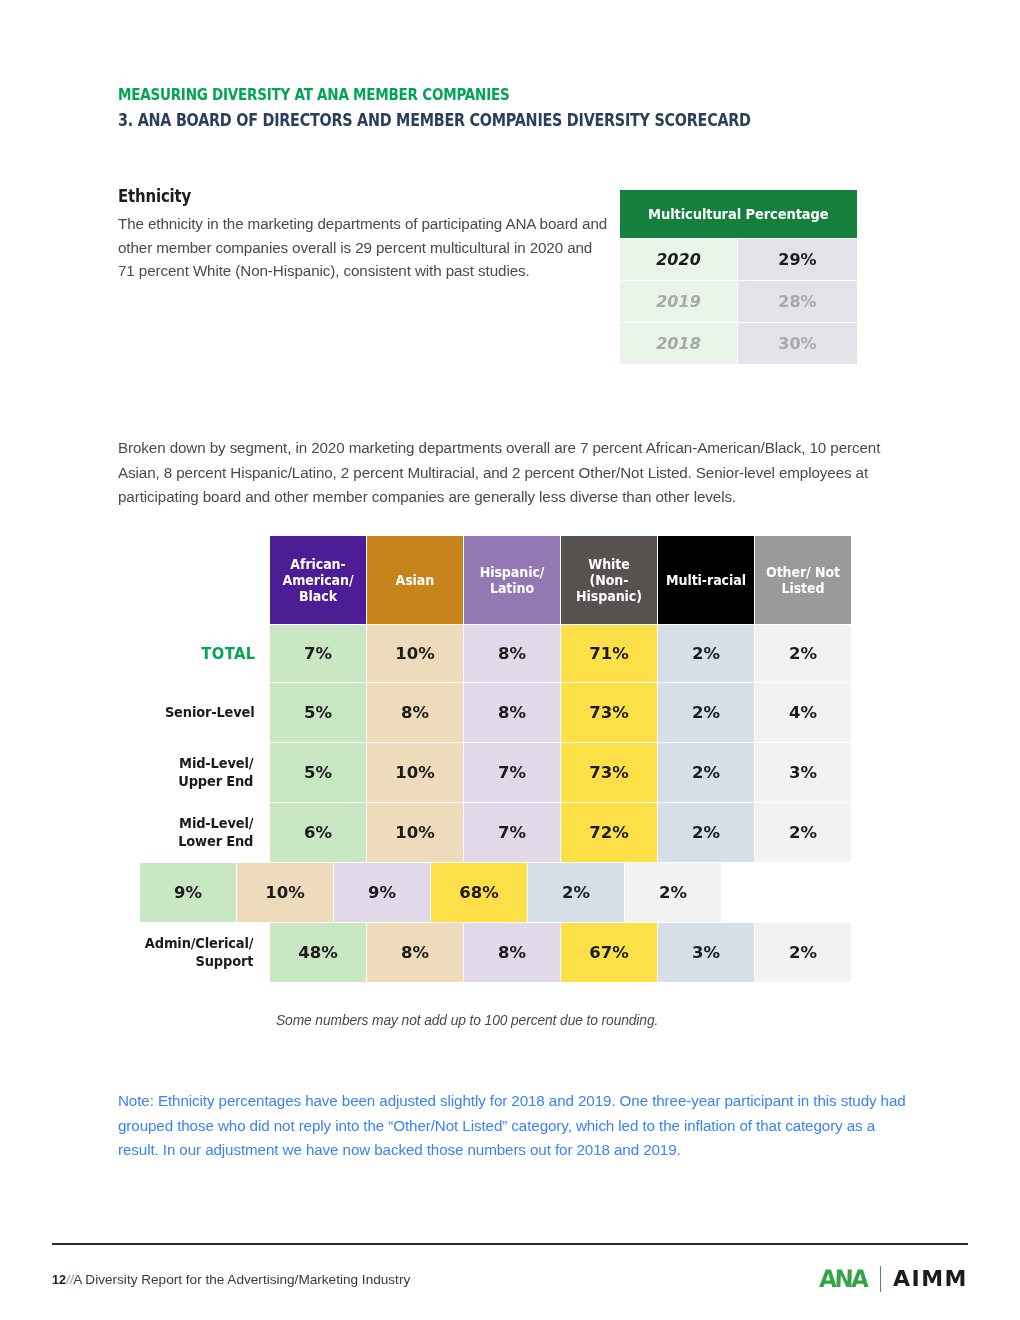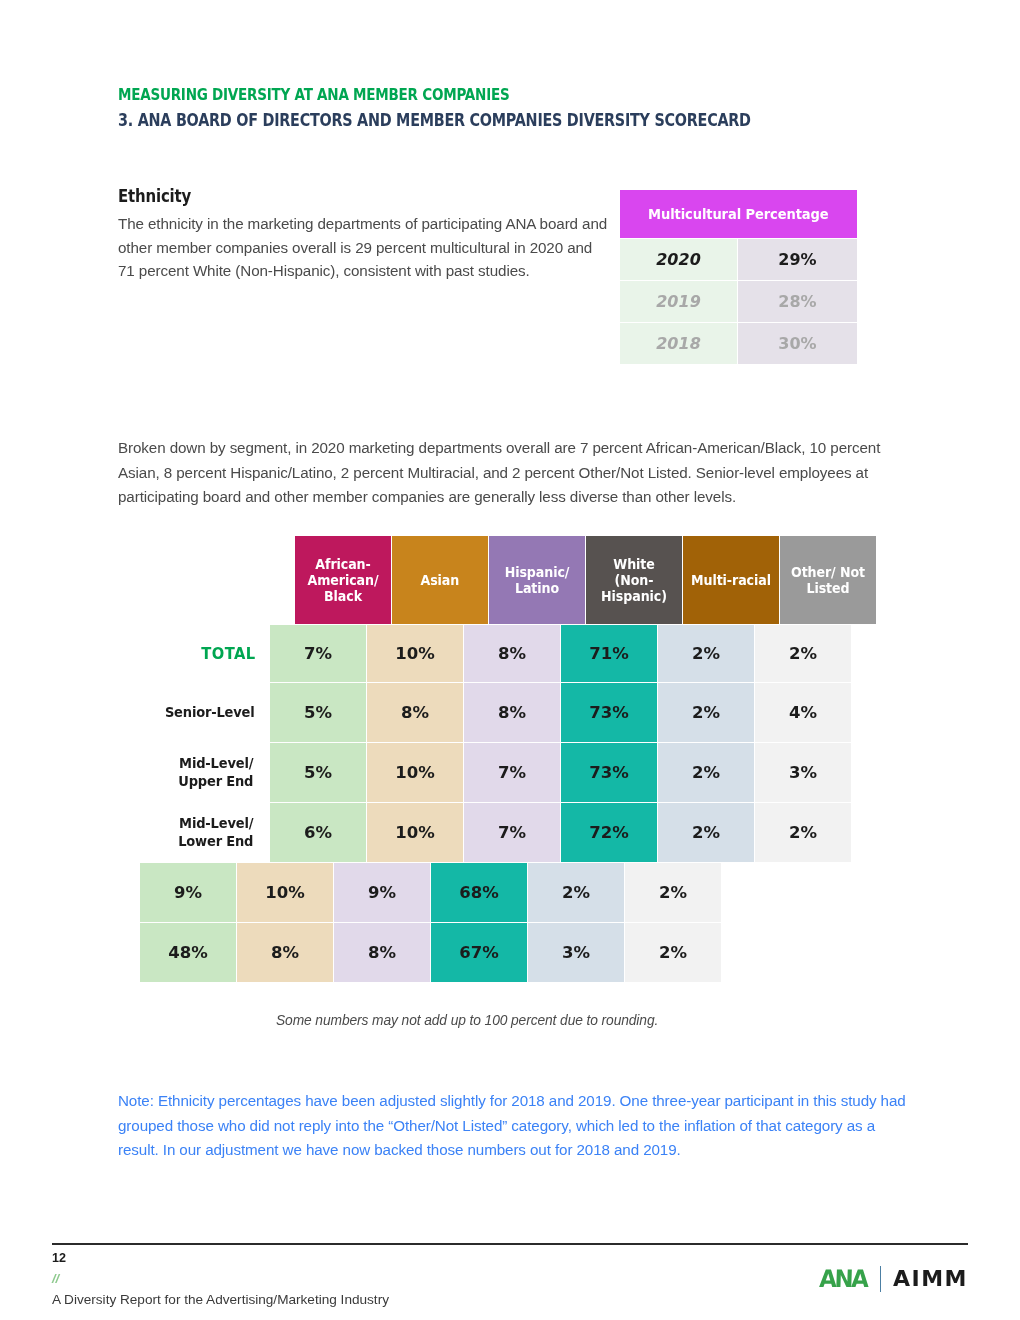--- a/index.html
+++ b/index.html
@@ -80,21 +80,21 @@
   }
 
   
   .mc-table {
     position: absolute;
     left: 620px;
     top: 190px;
     width: 237px;
   }
   .mc-head {
-    background: #d946ef;
+    background: #15803d;
     color: #ffffff;
     height: 48px;
     display: flex;
     align-items: center;
     justify-content: center;
     font-family: "DejaVu Sans", sans-serif;
     font-weight: bold;
     font-size: 14.5px;
     letter-spacing: -0.1px;
     transform-origin: center;
@@ -198,32 +198,32 @@
   .dcell {
     height: 59px;
     font-family: "DejaVu Sans", sans-serif;
     font-weight: bold;
     font-size: 16.5px;
     color: #1c1c1c;
   }
   .matrix-row.total .dcell { height: 57px; }
 
   
-  .h-aa   { background: #be185d; margin-left: 25px; }
+  .h-aa   { background: #4c1d95; }
   .h-as   { background: #c8841c; }
   .h-hl   { background: #9478b4; }
   .h-wh   { background: #575250; text-align: center; }
-  .h-mr   { background: #a16207; text-align: center; }
+  .h-mr   { background: #000000; text-align: center; }
   .h-ot   { background: #9a9a9a; }
 
   
   .t-aa { background: #c9e7c3; }
   .t-as { background: #eddbbc; }
   .t-hl { background: #e1d9ea; }
-  .t-wh { background: #14b8a6; }
+  .t-wh { background: #fde047; }
   .t-mr { background: #d5dfe8; }
   .t-ot { background: #f2f2f2; }
 
   .matrix-note {
     position: absolute;
     left: 276px;
     top: 1013px;
     font-style: italic;
     font-size: 13.8px;
     color: #4a4a4a;
@@ -256,24 +256,23 @@
     left: 52px;
     top: 1262px;
     width: 916px;
     height: 34px;
     display: flex;
     align-items: center;
   }
   .footer-left {
     display: flex;
     align-items: baseline;
-    gap: 6px;
+    gap: 0;
     font-size: 13.6px;
     color: #3a3a3a;
-    flex-direction: column;
   }
   .footer-page {
     font-weight: bold;
     font-size: 12.6px;
     color: #1c1c1c;
   }
   .footer-slash {
     color: #8dc98d;
     font-weight: bold;
     font-style: italic;
@@ -418,20 +417,23 @@
     <div class="matrix-row">
       <div class="cell dcell t-aa">9%</div>
       <div class="cell dcell t-as">10%</div>
       <div class="cell dcell t-hl">9%</div>
       <div class="cell dcell t-wh">68%</div>
       <div class="cell dcell t-mr">2%</div>
       <div class="cell dcell t-ot">2%</div>
     </div>
 
     <div class="matrix-row">
+      <div class="rowlabel">
+          <span>Admin/Clerical/ Support</span>
+        </div>
       <div class="cell dcell t-aa">48%</div>
       <div class="cell dcell t-as">8%</div>
       <div class="cell dcell t-hl">8%</div>
       <div class="cell dcell t-wh">67%</div>
       <div class="cell dcell t-mr">3%</div>
       <div class="cell dcell t-ot">2%</div>
     </div>
 
   </div>
 

